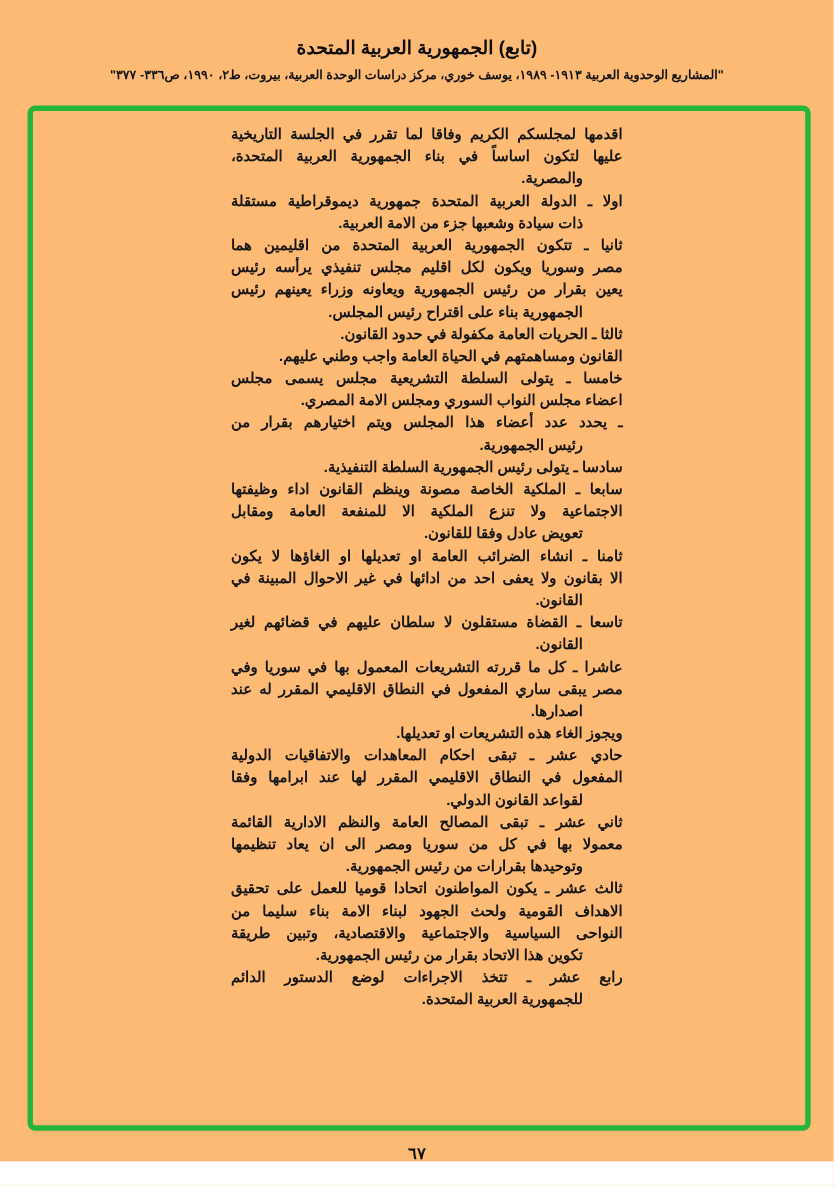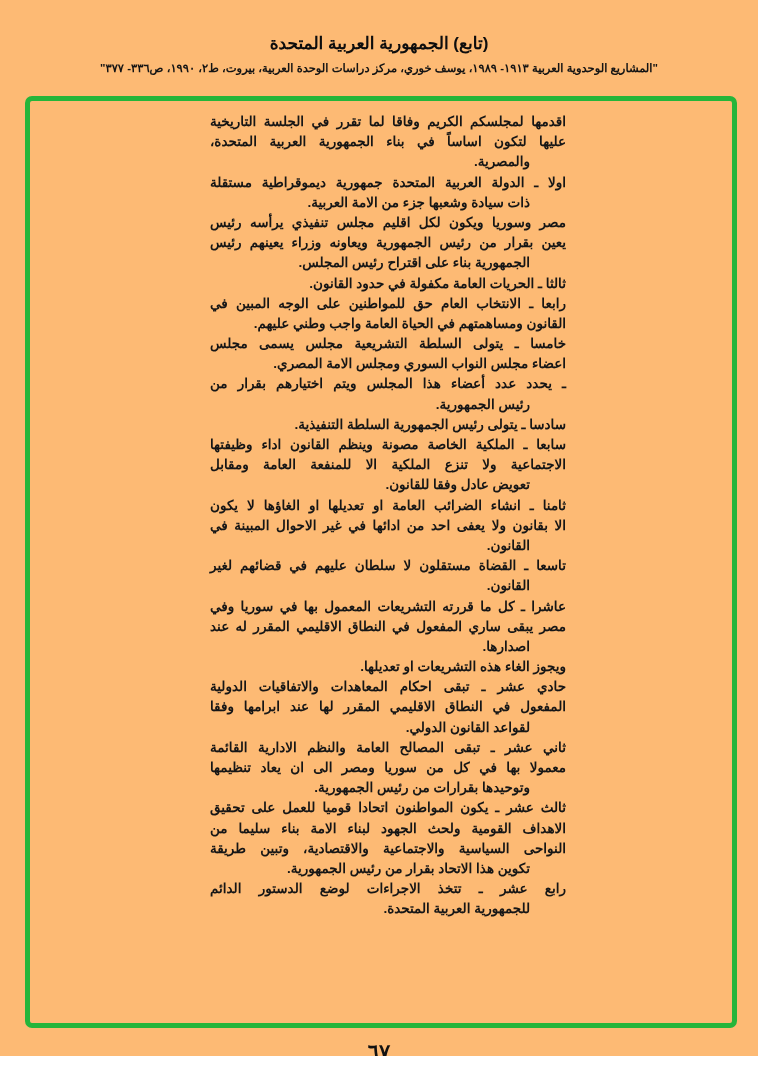--- a/index.html
+++ b/index.html
@@ -32,21 +32,21 @@
     line-height:20.2px;
   }
   .para { margin:0; padding:0; }
   .line { height:20.2px; overflow:visible; white-space:normal; }
   .line.full { text-align:justify; text-align-last:justify; }
   .line.end  { text-align:right; text-align-last:right; padding-left:0; padding-right:36px; box-sizing:border-box; }
   .line.single { text-align:right; text-align-last:right; }
   
   #page-number {
     position:absolute; top:1040px; left:0; width:758px;
-    text-align:center; font-size:21px; font-weight:bold; color:#111111;
+    text-align:center; font-size:15px; font-weight:bold; color:#111111;
     direction:rtl;
   }
 </style>
 </head>
 <body>
 
 <div id="page">
   <div id="doc-title">(تابع) الجمهورية العربية المتحدة</div>
   <div id="doc-source">"المشاريع الوحدوية العربية ١٩١٣- ١٩٨٩، يوسف خوري، مركز دراسات الوحدة العربية، بيروت، ط٢، ١٩٩٠، ص٣٣٦- ٣٧٧"</div>
   <div id="frame" style="border-color: rgb(37, 181, 58);"></div>
@@ -54,29 +54,29 @@
       <div class="para">
         <div class="line full">اقدمها لمجلسكم الكريم وفاقا لما تقرر في الجلسة التاريخية</div>
         <div class="line full">عليها لتكون اساساً في بناء الجمهورية العربية المتحدة،</div>
         <div class="line end">والمصرية.</div>
       </div>
       <div class="para">
         <div class="line full">اولا ـ الدولة العربية المتحدة جمهورية ديموقراطية مستقلة</div>
         <div class="line end">ذات سيادة وشعبها جزء من الامة العربية.</div>
       </div>
       <div class="para">
+        <div class="line full">ثانيا ـ تتكون الجمهورية العربية المتحدة من اقليمين هما</div>
         <div class="line full">مصر وسوريا ويكون لكل اقليم مجلس تنفيذي يرأسه رئيس</div>
         <div class="line full">يعين بقرار من رئيس الجمهورية ويعاونه وزراء يعينهم رئيس</div>
         <div class="line end">الجمهورية بناء على اقتراح رئيس المجلس.</div>
       </div>
       <div class="para">
         <div class="line single">ثالثا ـ الحريات العامة مكفولة في حدود القانون.</div>
       </div>
       <div class="para">
-        <div class="line full">رابعا ـ الانتخاب العام حق للمواطنين على الوجه المبين في</div>
         <div class="line single">القانون ومساهمتهم في الحياة العامة واجب وطني عليهم.</div>
       </div>
       <div class="para">
         <div class="line full">خامسا ـ يتولى السلطة التشريعية مجلس يسمى مجلس</div>
         <div class="line single">اعضاء مجلس النواب السوري ومجلس الامة المصري.</div>
       </div>
       <div class="para">
         <div class="line full">ـ يحدد عدد أعضاء هذا المجلس ويتم اختيارهم بقرار من</div>
         <div class="line end">رئيس الجمهورية.</div>
       </div>

